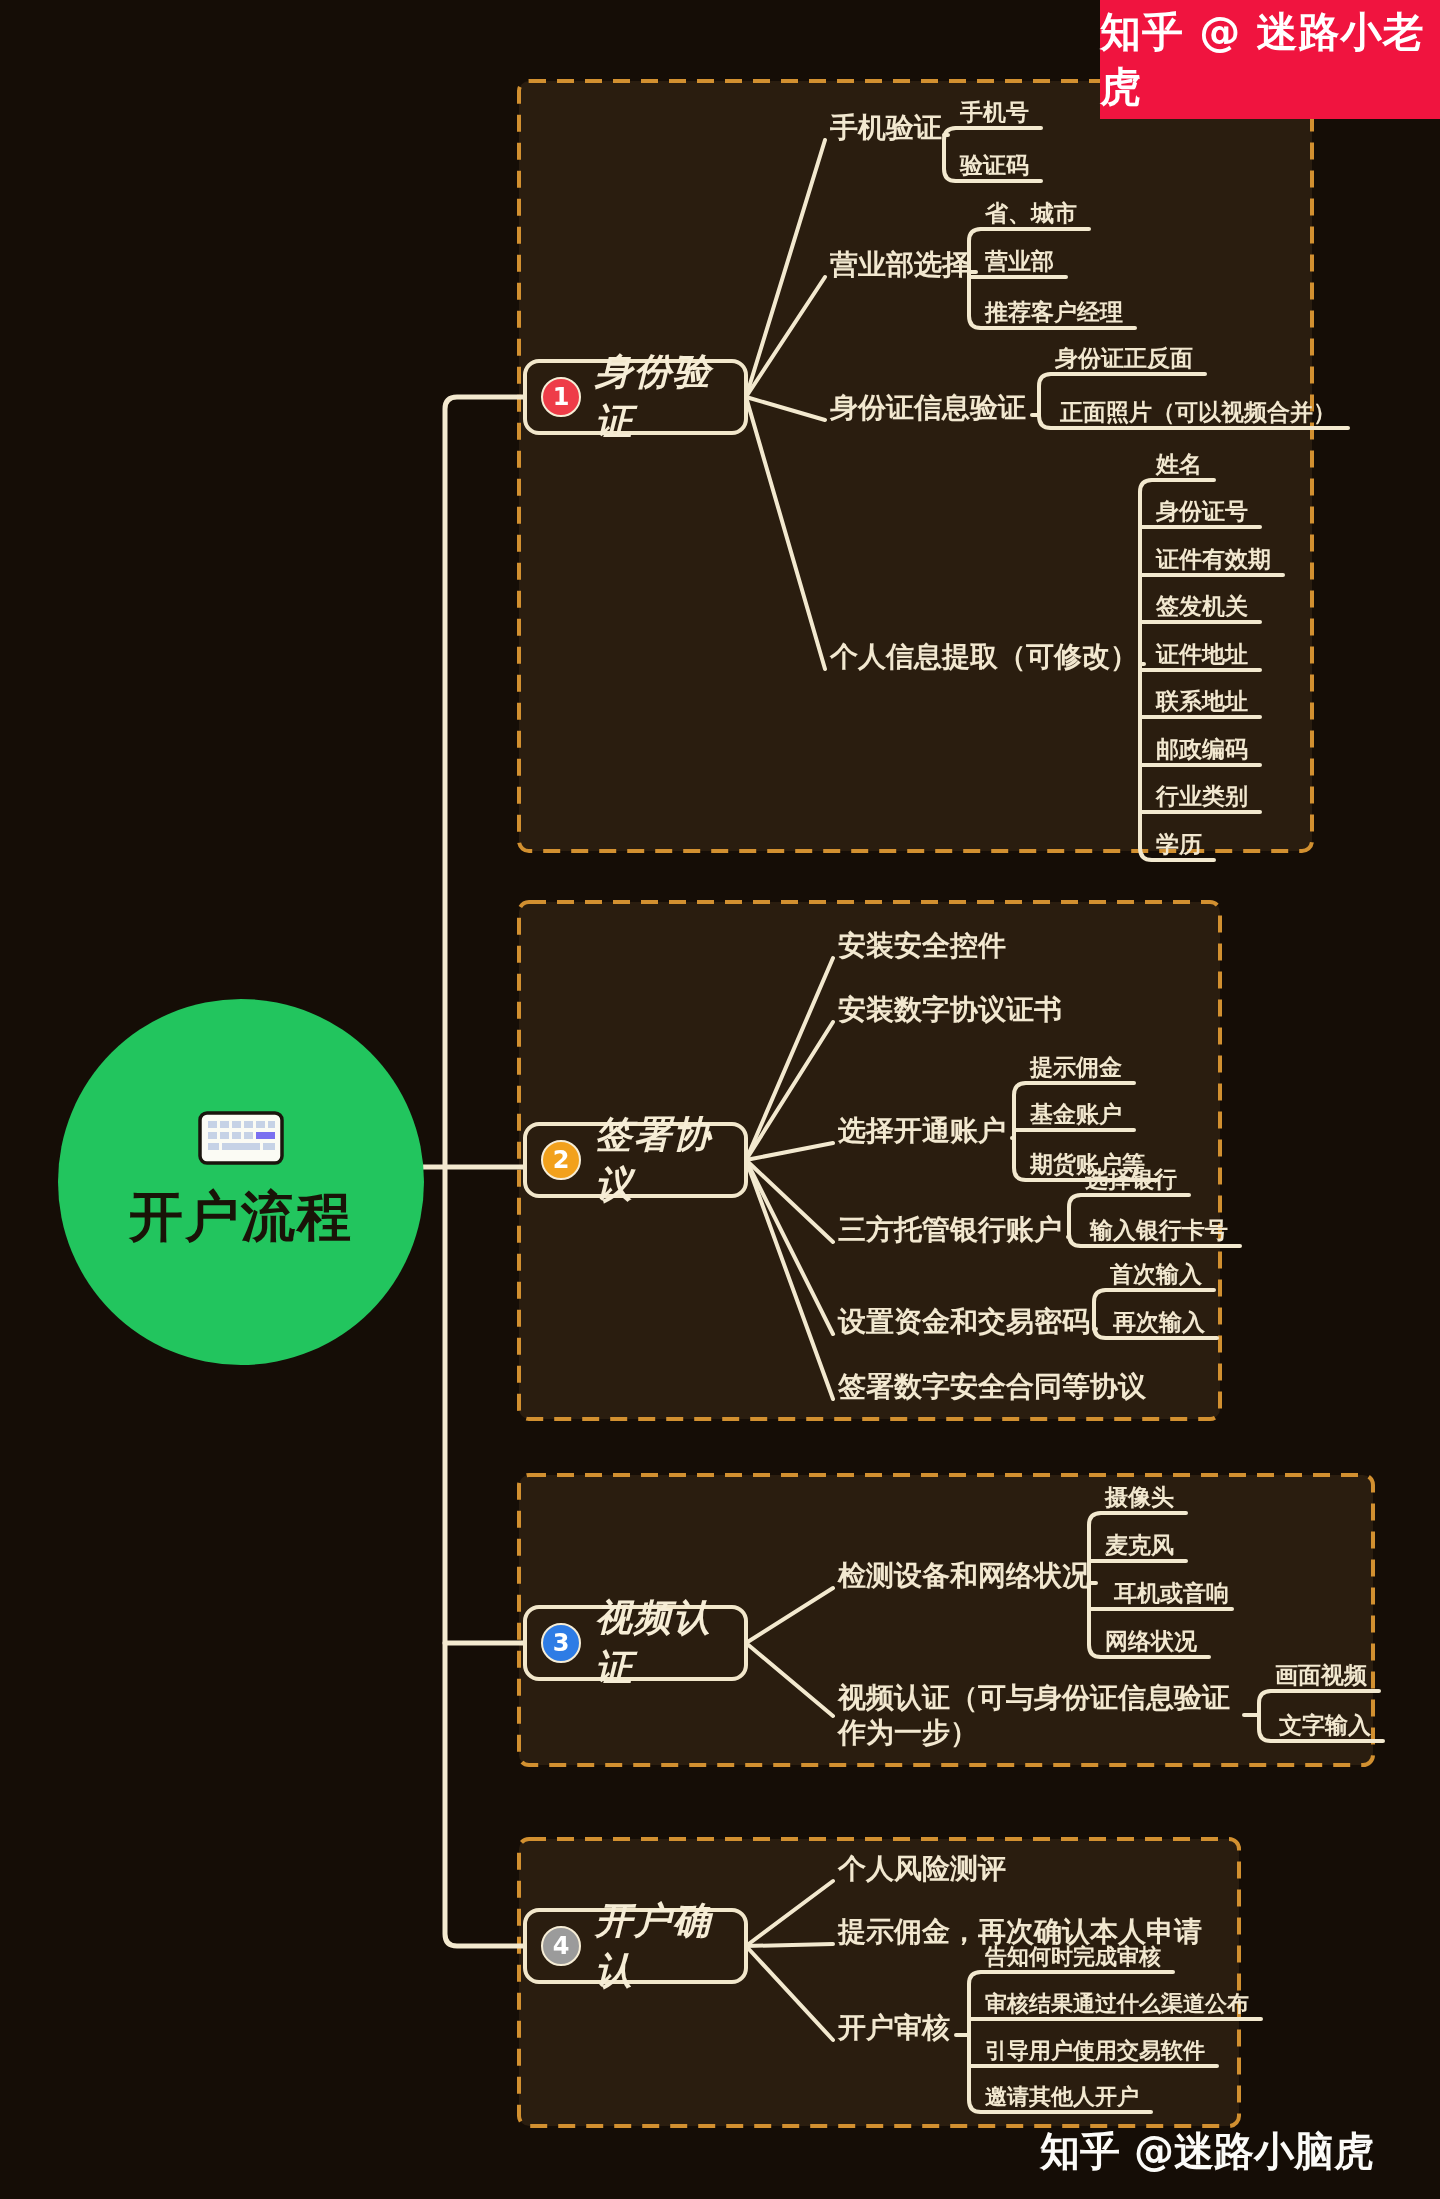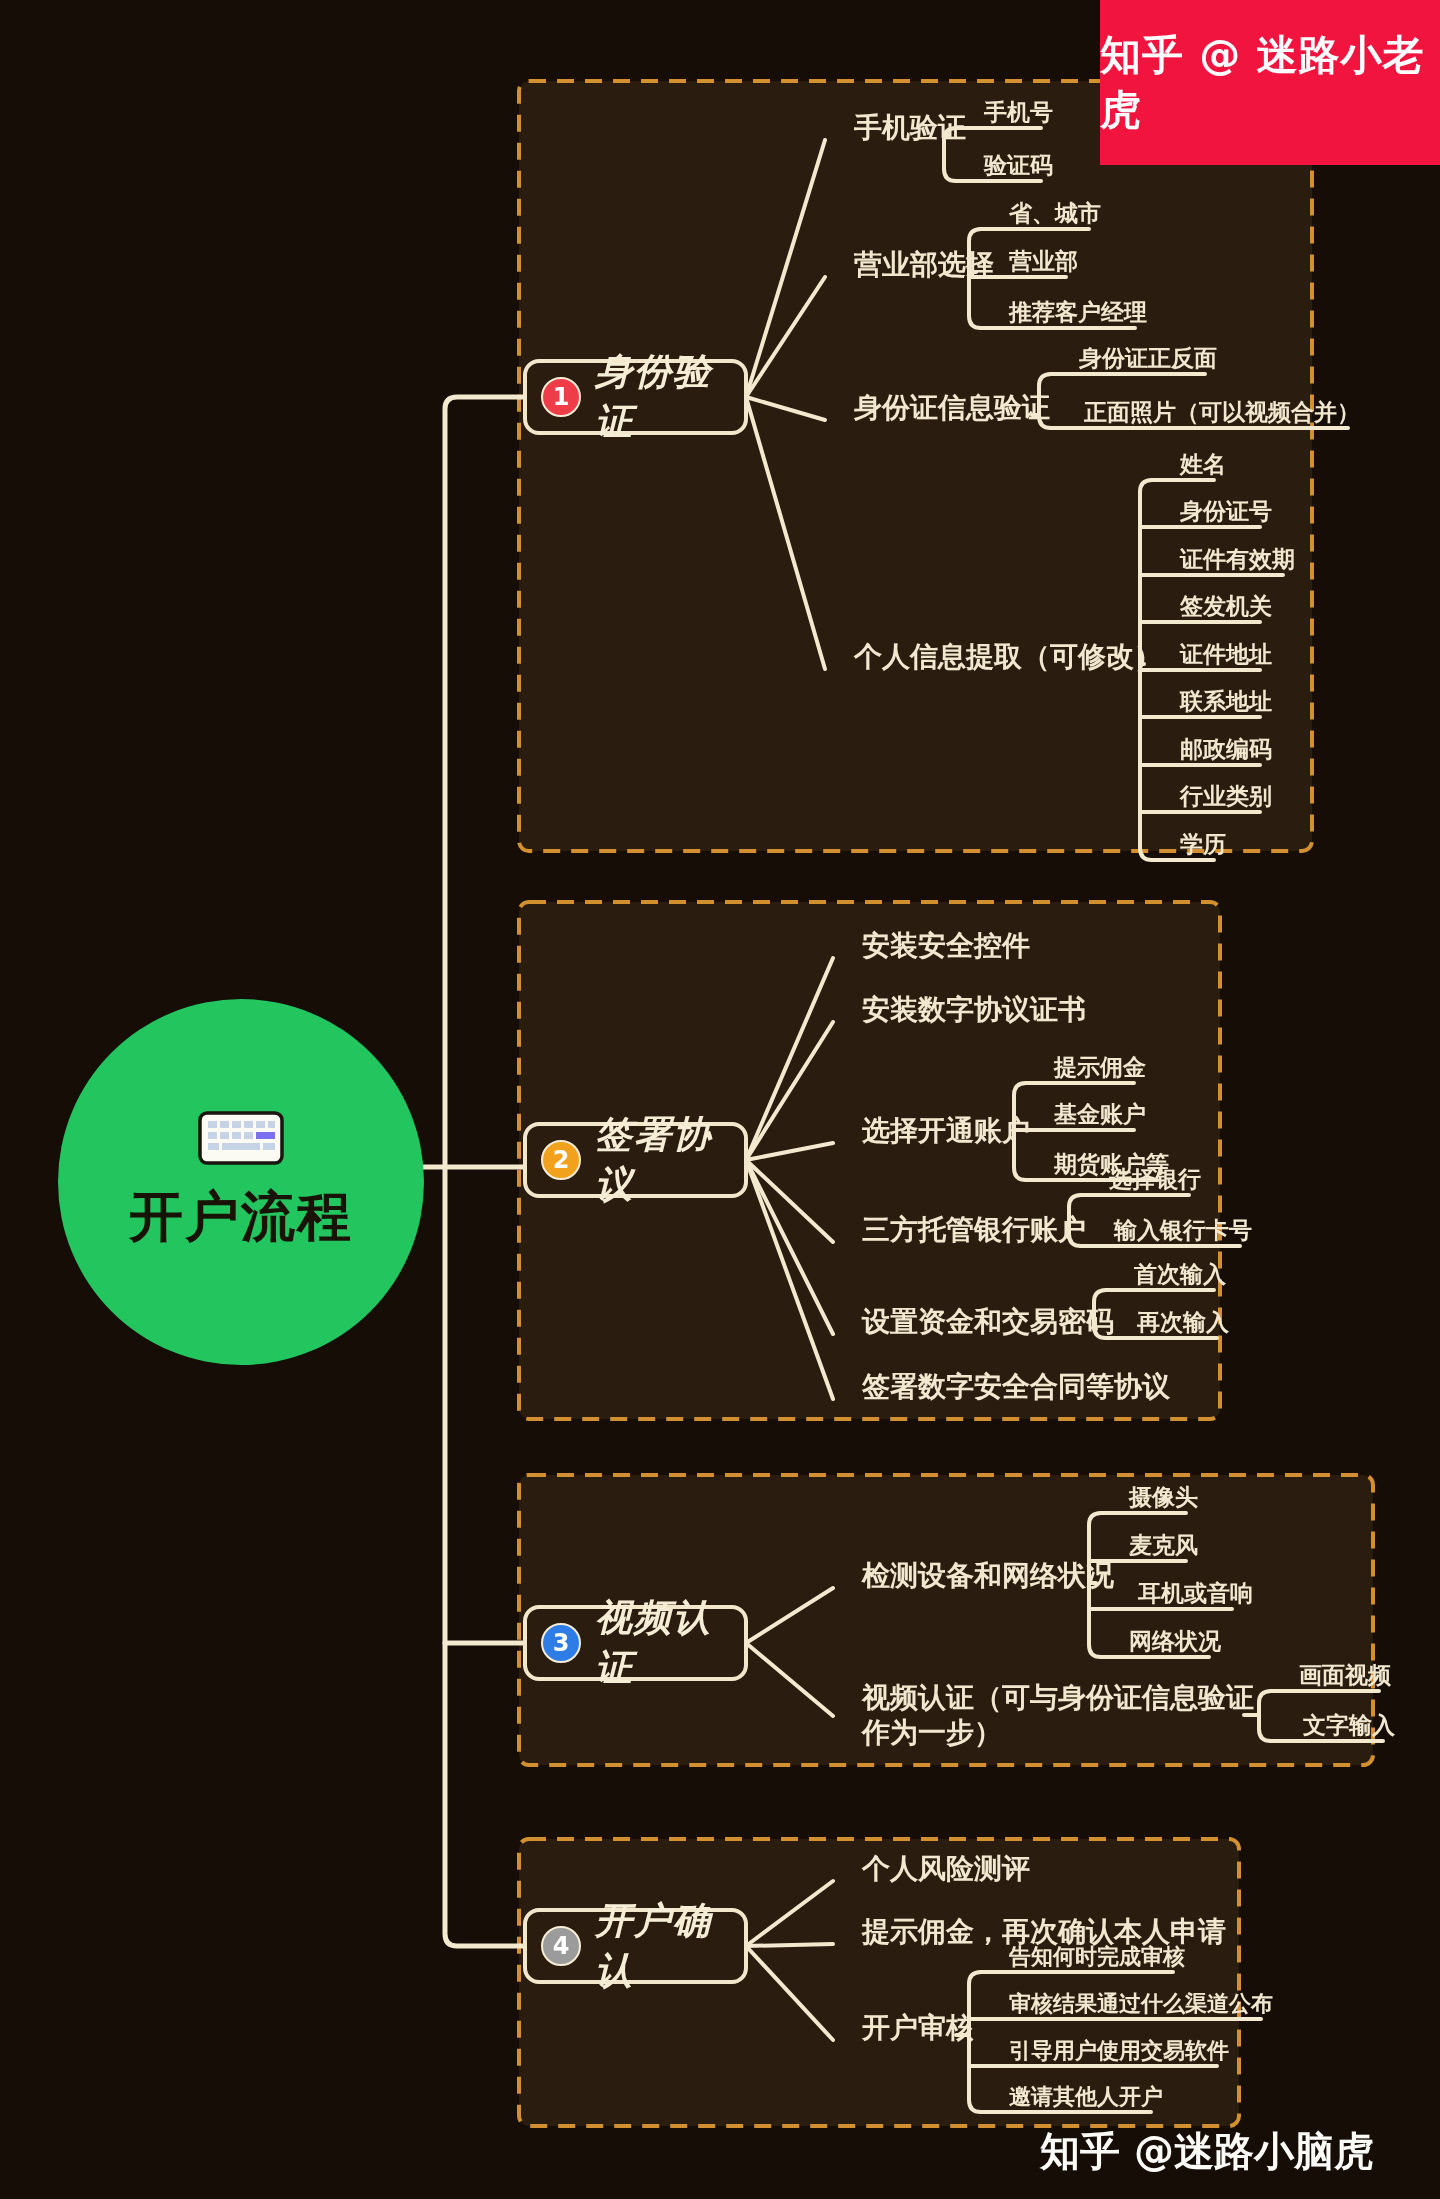--- a/index.html
+++ b/index.html
@@ -4,40 +4,40 @@
 <style>
   html,body{margin:0;padding:0;background:#140d07;}
   #canvas{
     position:relative;width:1440px;height:2199px;overflow:hidden;
     background:#150d06;
     font-family:"DejaVu Sans","Liberation Sans",sans-serif;
   }
   #wire{position:absolute;left:0;top:0;z-index:1;}
   .lbl{
     position:absolute;z-index:3;color:#f2e8d0;font-weight:bold;
-    font-size:23px;line-height:1.15;white-space:nowrap;display:block;margin-left:24px;
+    font-size:23px;line-height:1.15;white-space:nowrap;display:block;
   }
   .p{font-size:28px;}
   .s22{font-size:22px;}
   #p3b{white-space:normal;text-align:left;line-height:1.25;}
   .node{
     position:absolute;z-index:4;left:523px;width:225px;height:76px;
     border:4px solid #f2e7cb;border-radius:16px;background:#2a1d0f;
     display:flex;align-items:center;gap:14px;padding:0 0 0 14px;box-sizing:border-box;
   }
   .num{
     width:40px;height:40px;border-radius:50%;flex:0 0 40px;
     border:2px solid #f6edd6;color:#ffffff;font-weight:bold;font-size:24px;
     display:flex;align-items:center;justify-content:center;box-sizing:border-box;
   }
   .node-title{
     color:#f6edd6;font-weight:bold;font-style:italic;font-size:37px;letter-spacing:2px;
   }
   #banner{
-    position:absolute;z-index:5;left:1100px;top:0;width:340px;height:165px;
+    position:absolute;z-index:5;left:1100px;top:0;width:340px;height:119px;
     display:flex;align-items:center;justify-content:flex-end;
   }
   #banner .txt{color:#ffffff;font-weight:bold;font-size:41px;letter-spacing:1px;}
   #central{
     position:absolute;z-index:4;left:58px;top:999px;width:366px;height:366px;
     border-radius:50%;display:flex;flex-direction:column;align-items:center;
     justify-content:center;gap:16px;
   }
   #central .title{font-size:54px;font-weight:bold;color:#191307;letter-spacing:2px;}
   #footer{

